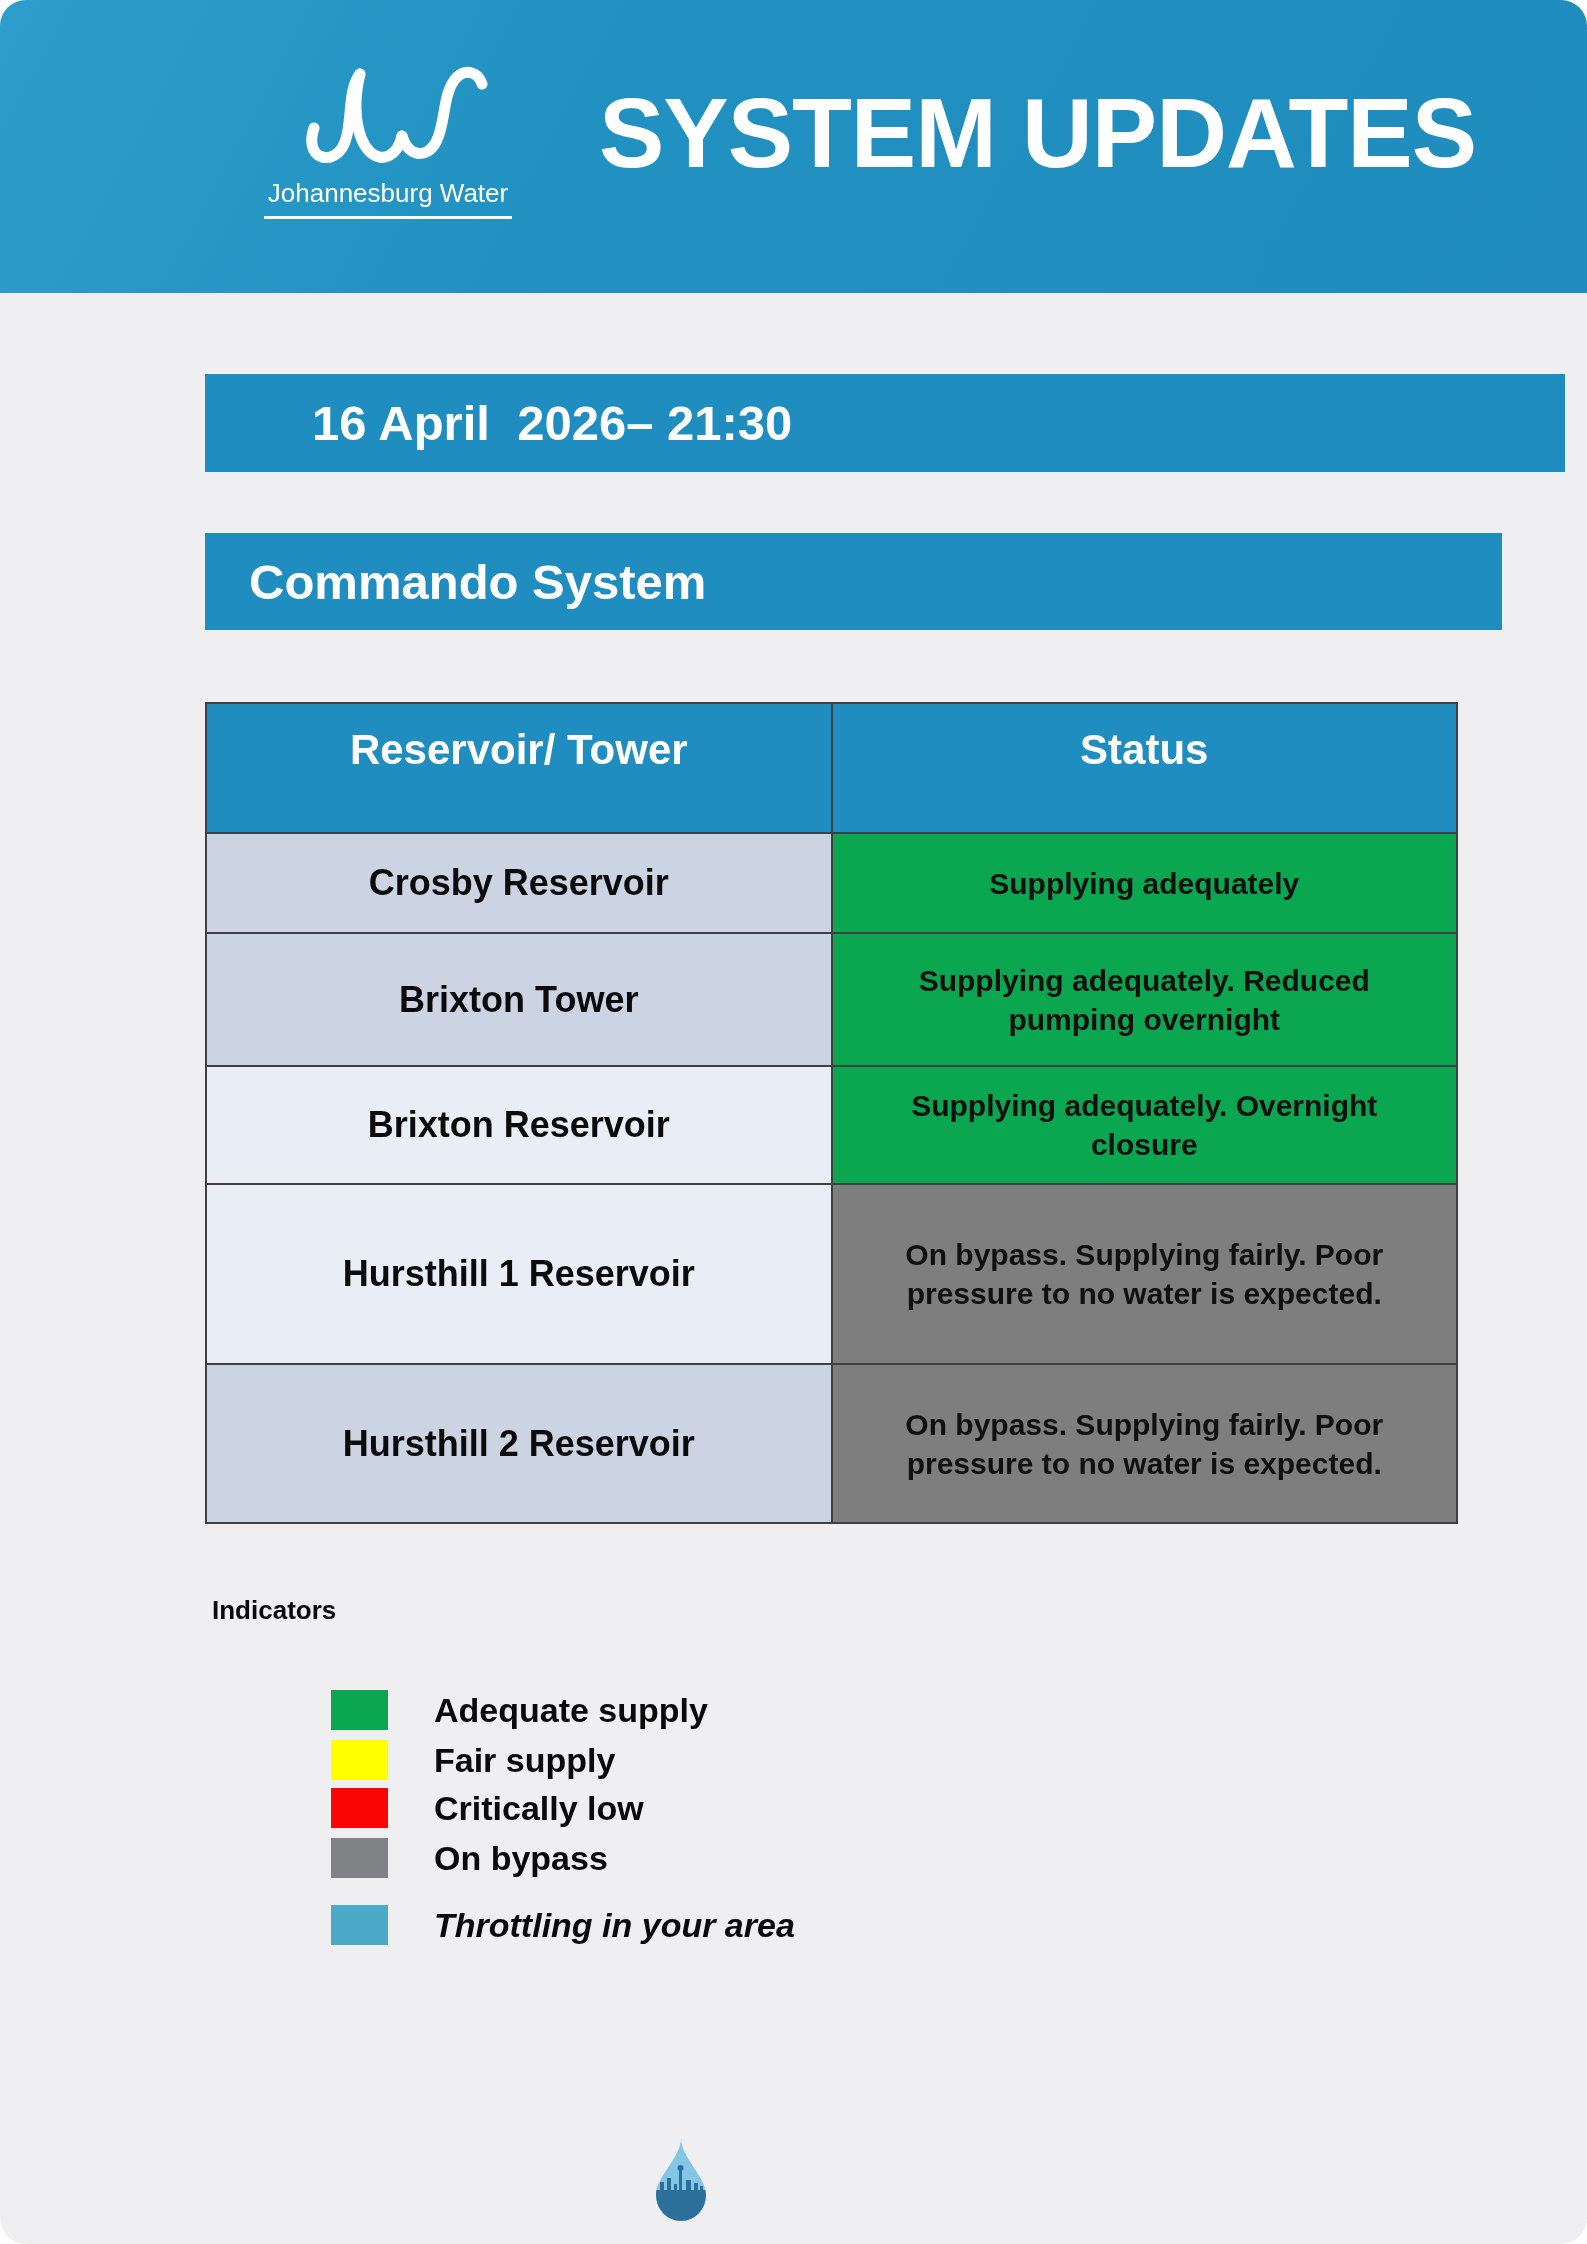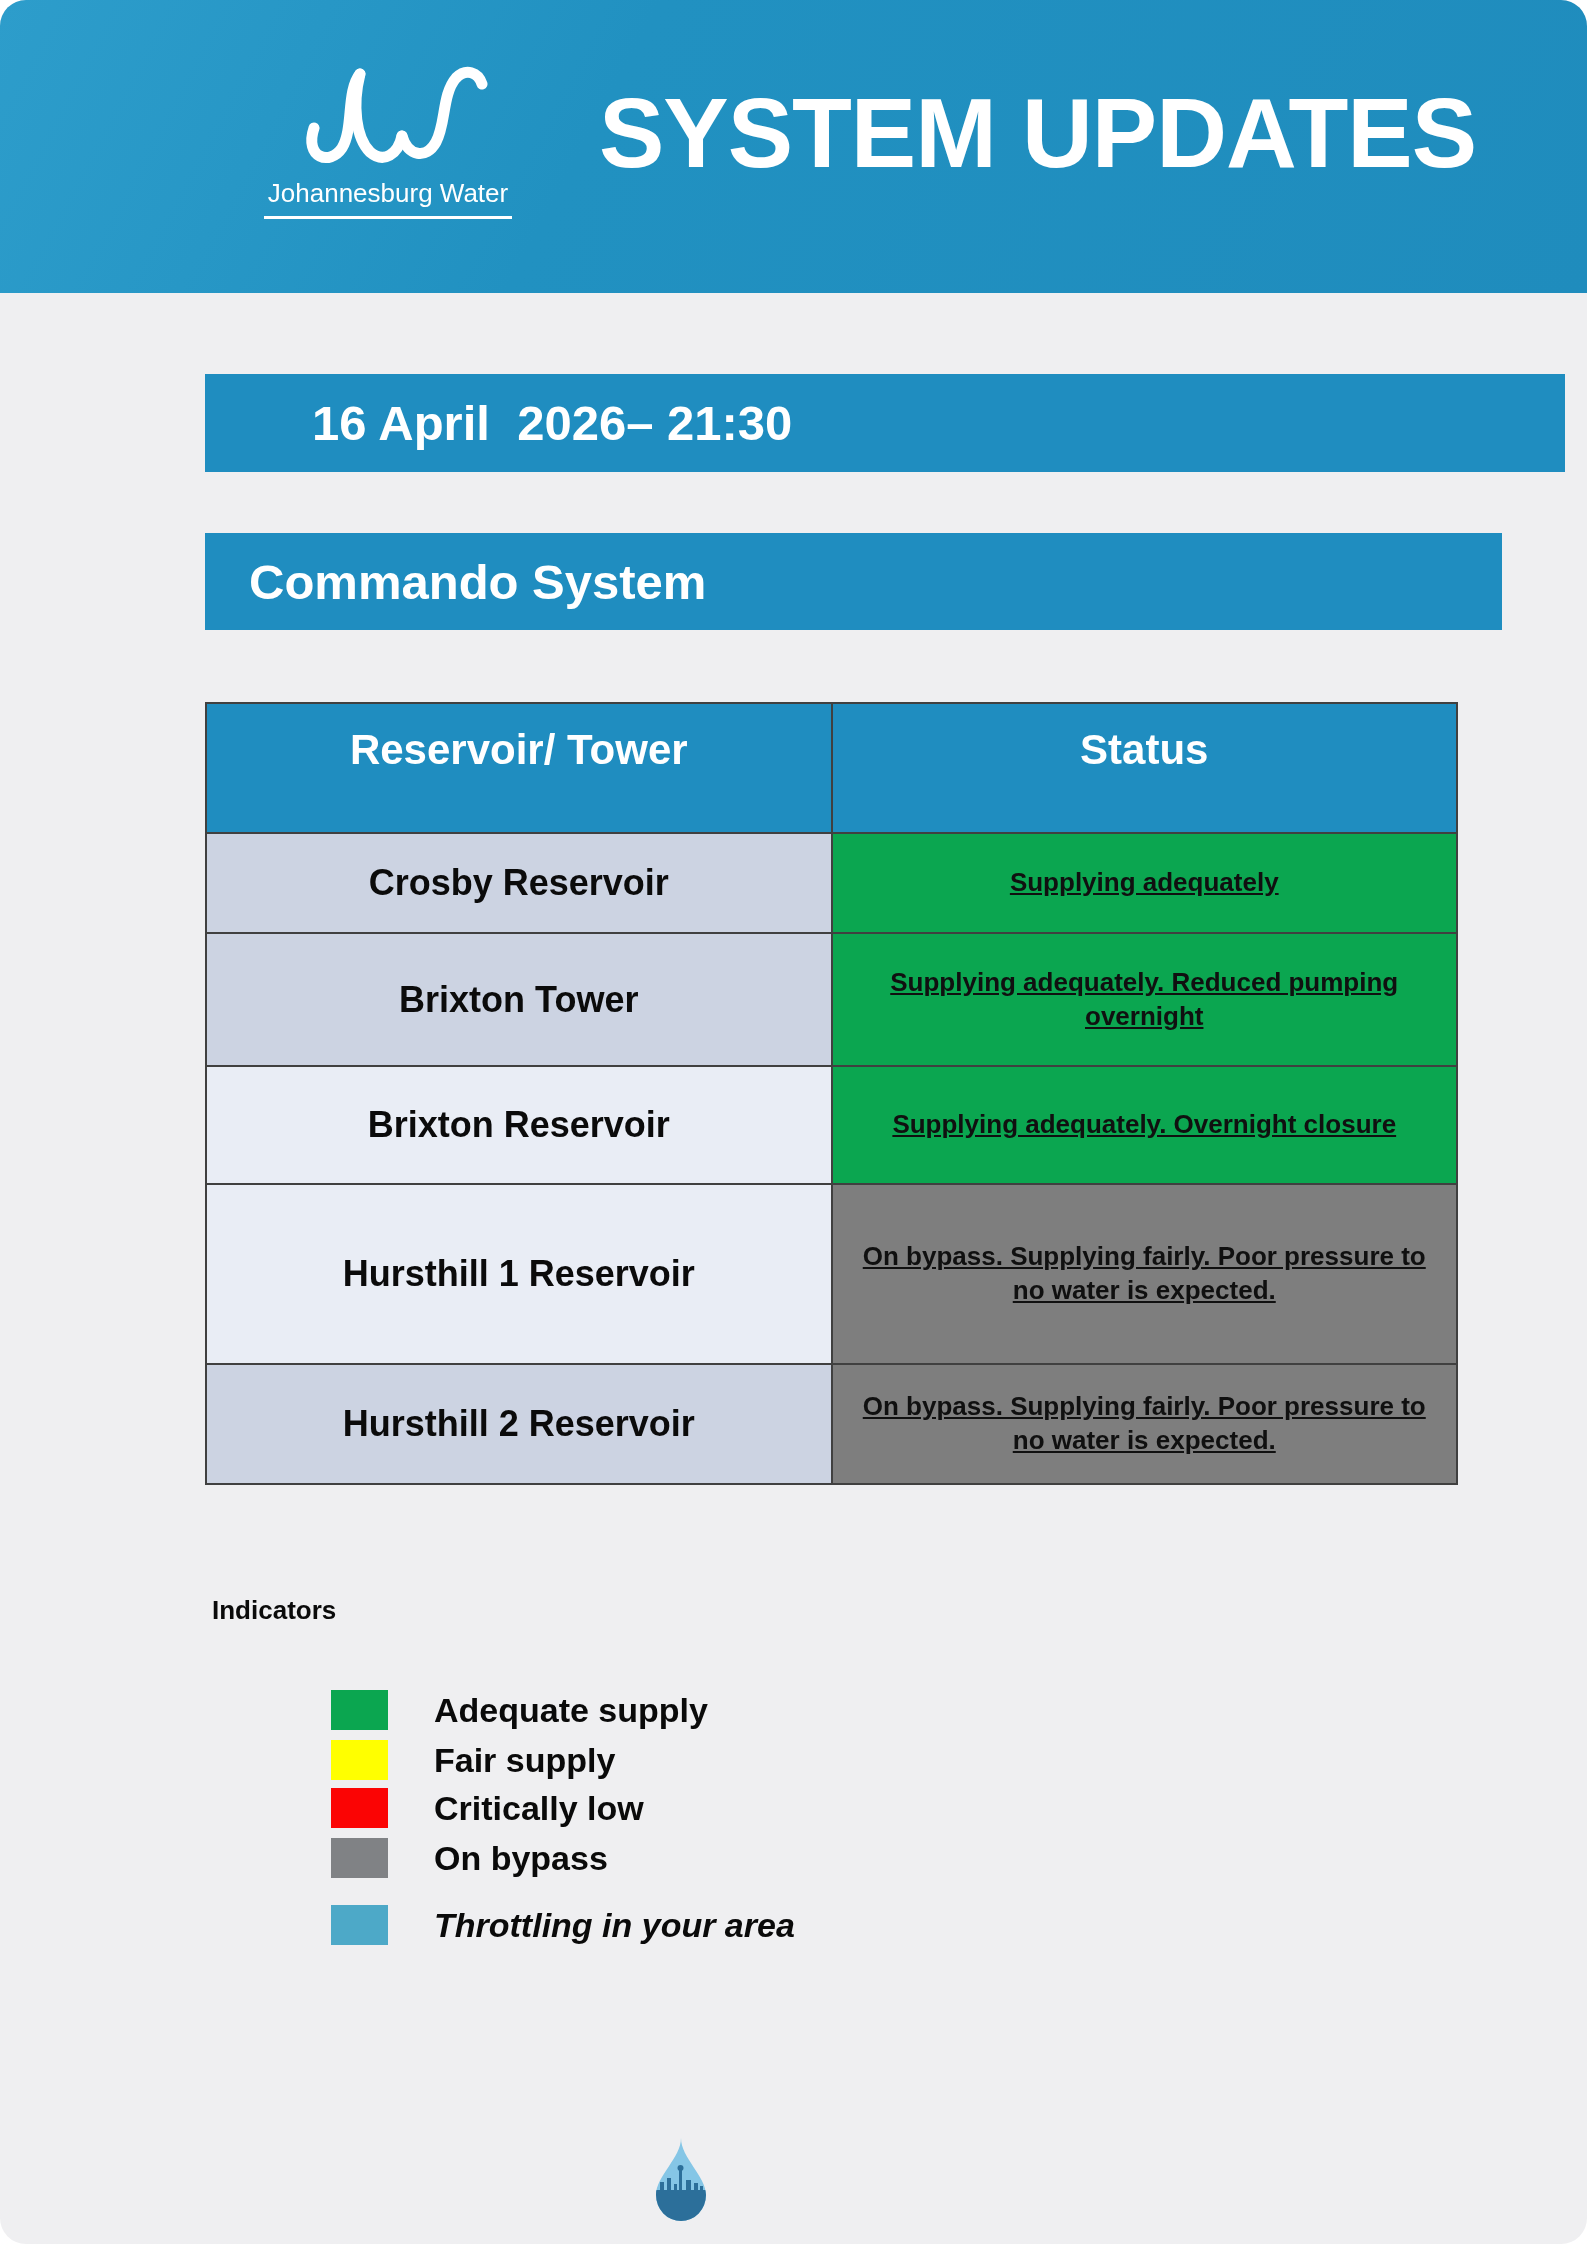--- a/index.html
+++ b/index.html
@@ -46,22 +46,22 @@
   .status-table th{
     background:#1f8dc0;color:#ffffff;font-size:42px;font-weight:bold;
     vertical-align:top;padding-top:22px;text-align:center;
   }
   td.name-cell{
     font-size:36px;font-weight:bold;color:#0b0b0b;text-align:center;vertical-align:middle;
   }
   td.name-cell.shade-a{background:#ccd3e2;}
   td.name-cell.shade-b{background:#e9edf5;}
   td.status-cell{
-    font-size:26px;font-weight:bold;color:#101010;text-align:center;vertical-align:middle;
-    padding:8px 24px;line-height:1.3;text-decoration:underline;
+    font-size:30px;font-weight:bold;color:#101010;text-align:center;vertical-align:middle;
+    padding:8px 24px;line-height:1.3;
   }
   
   .indicators-heading{
     position:absolute;left:212px;top:1595px;font-size:26px;font-weight:bold;color:#0a0a0a;
   }
   .legend{position:absolute;left:331px;top:1690px;}
   .legend-item{display:flex;align-items:flex-end;}
   .legend-item .swatch{width:57px;height:40px;flex:0 0 57px;}
   .legend-item .legend-label{
     margin-left:46px;font-size:34px;font-weight:bold;color:#0a0a0a;white-space:nowrap;
@@ -119,21 +119,21 @@
         <td class="status-cell" style="background-color: rgb(11, 166, 80);">Supplying adequately. Reduced pumping overnight</td>
       </tr>
       <tr style="height:118px">
         <td class="name-cell shade-b">Brixton Reservoir</td>
         <td class="status-cell" style="background-color: rgb(11, 166, 80);">Supplying adequately. Overnight closure</td>
       </tr>
       <tr style="height:180px">
         <td class="name-cell shade-b">Hursthill 1 Reservoir</td>
         <td class="status-cell" style="background-color: rgb(126, 126, 126);">On bypass. Supplying fairly. Poor pressure to no water is expected.</td>
       </tr>
-      <tr style="height:120px">
+      <tr style="height:159px">
         <td class="name-cell shade-a">Hursthill 2 Reservoir</td>
         <td class="status-cell" style="background-color: rgb(126, 126, 126);">On bypass. Supplying fairly. Poor pressure to no water is expected.</td>
       </tr>
     </tbody>
   </table>
 
   <div class="indicators-heading">Indicators</div>
 
   <div class="legend">
     <div class="legend-item">

